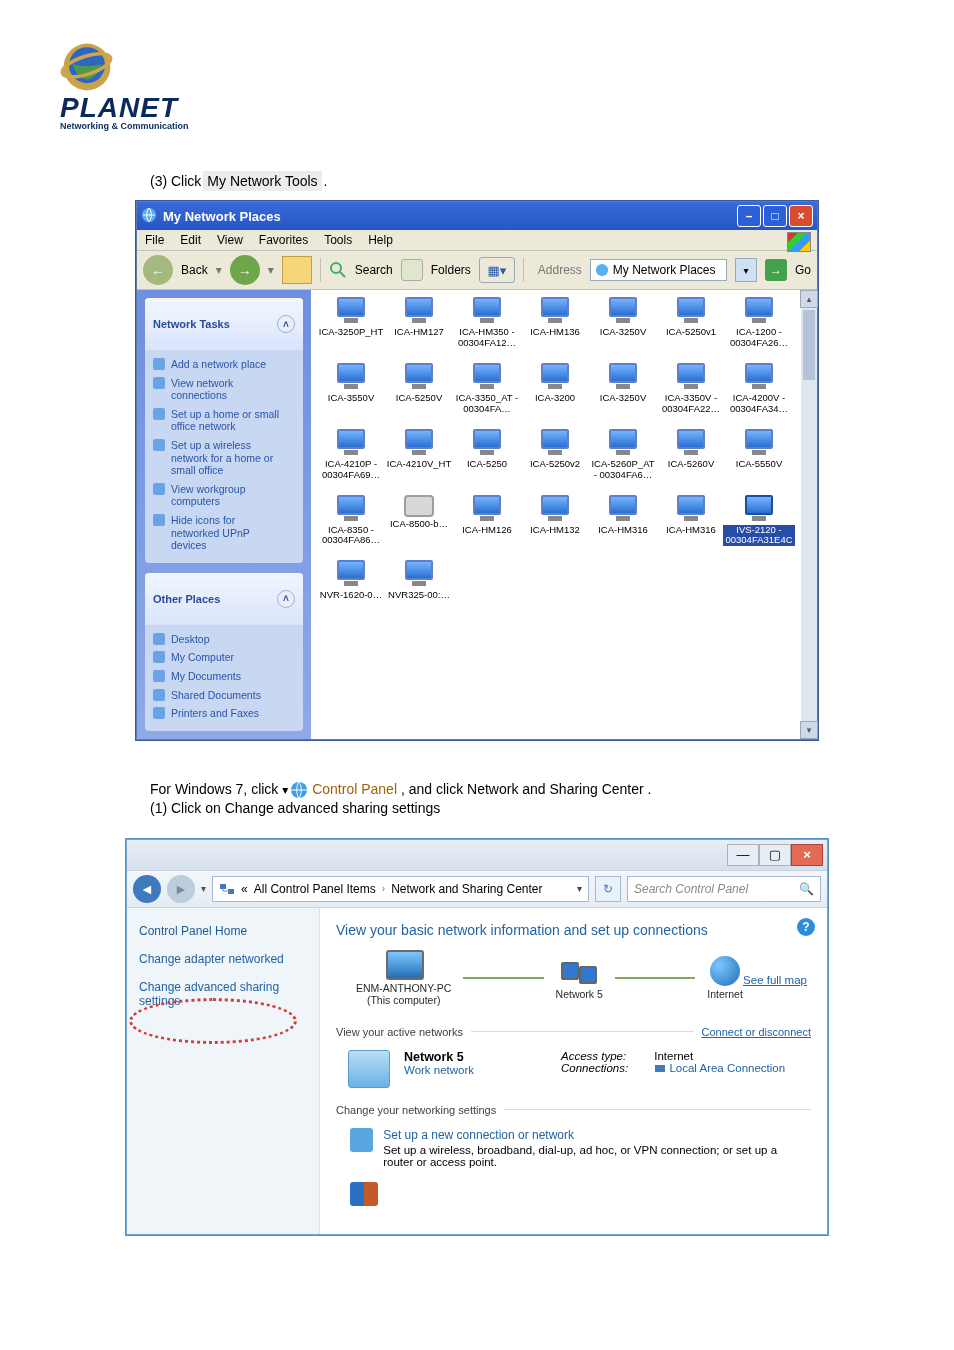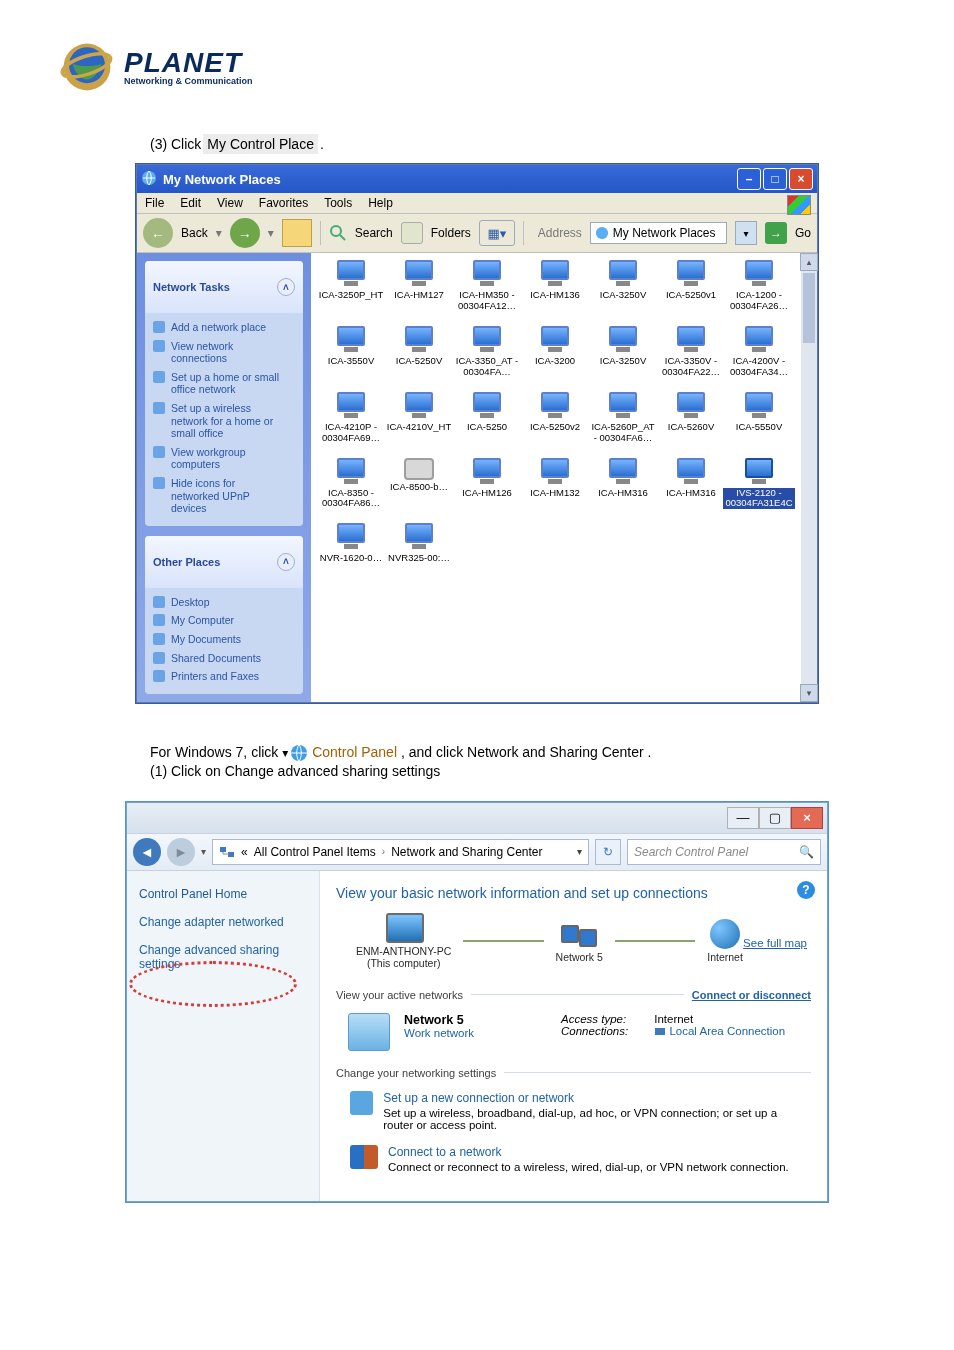--- a/index.html
+++ b/index.html
@@ -6,22 +6,23 @@
     margin: 0;
     background: #fff;
     font-family: "Segoe UI", Tahoma, Arial, sans-serif;
     width: 954px;
   }
   .page {
     padding: 40px 60px 40px 60px;
   }
   .logo-wrap {
     display: flex;
-    align-items: center;
+    align-items: flex-start;
     margin-bottom: 40px;
+    flex-direction: column;
   }
   .logo-mark {
     width: 54px;
     height: 54px;
     margin-right: 10px;
   }
   .logo-text-wrap { line-height: 1; }
   .logo-word {
     font-size: 28px;
     font-weight: 900;
@@ -335,21 +336,21 @@
     margin:0 auto;
   }
   .map-line {
     flex:1; height:0; border-top:2px solid #8aa56a; margin:0 4px; min-width:50px;
   }
   .hr-label {
     display:flex; align-items:center; gap:8px; margin:10px 0 8px 0;
     font-size:11px; color:#404040;
   }
   .hr-label .line { flex:1; height:1px; background:#d3dbe4; }
-  .hr-right { margin-left:auto; color:#2163a6; font-size:11px;font-weight:bold; }
+  .hr-right { margin-left:auto; color:#2163a6; font-size:11px; }
   .active-net-row {
     display:flex; align-items:flex-start; gap:14px; padding:4px 0 10px 12px;
   }
   .active-net-ic {
     width:40px; height:36px;
     background:linear-gradient(#b9def6,#6ab2e4); border:1px solid #5c9bc9; border-radius:3px;
   }
   .active-net-text .name { color:#000; font-weight:600; font-size:12.5px; }
   .active-net-text .type { color:#2163a6; font-size:11.5px; display:block; }
   .active-net-right { margin-left:auto; font-size:11.5px; color:#000; width:250px; }
@@ -386,21 +387,21 @@
       <ellipse cx="30" cy="28" rx="28" ry="10" fill="none" stroke="#cda54d" stroke-width="4" transform="rotate(-18 30 30)"></ellipse>
     </svg>
     <div class="logo-text-wrap">
       <div class="logo-word">PLANET</div>
       <div class="logo-tag">Networking &amp; Communication</div>
     </div>
   </div>
 
   <div class="intro-line">
     <span>(3) Click </span>
-    <span class="intro-highlight">My Control Place</span>
+    <span class="intro-highlight">My Network Tools</span>
     <span>.</span>
   </div>
 
   <div class="shot1">
 
     <div class="titlebar-xp">
       <span class="tb-icon">
         <svg width="16" height="16" viewBox="0 0 16 16">
             <circle cx="8" cy="8" r="7" fill="#5aaef2"></circle>
             <path d="M2 8h12M8 1c3 3 3 11 0 14M8 1c-3 3-3 11 0 14" stroke="#fff" stroke-width="1" fill="none"></path>
@@ -830,22 +831,18 @@
 
         <div class="setting-item">
           <div class="setting-ic set-new"></div>
           <div class="setting-text">
             <a href="#">Set up a new connection or network</a>
             <span class="setting-desc">Set up a wireless, broadband, dial-up, ad hoc, or VPN connection; or set up a router or access point.</span>
           </div>
         </div>
         <div class="setting-item">
           <div class="setting-ic set-conn"></div>
-          <div class="setting-text">
-            <a href="#">Connect to a network</a>
-            <span class="setting-desc">Connect or reconnect to a wireless, wired, dial-up, or VPN network connection.</span>
-          </div>
         </div>
       </div>
     </div>
   </div>
 
 </div>
 
 </body></html>

